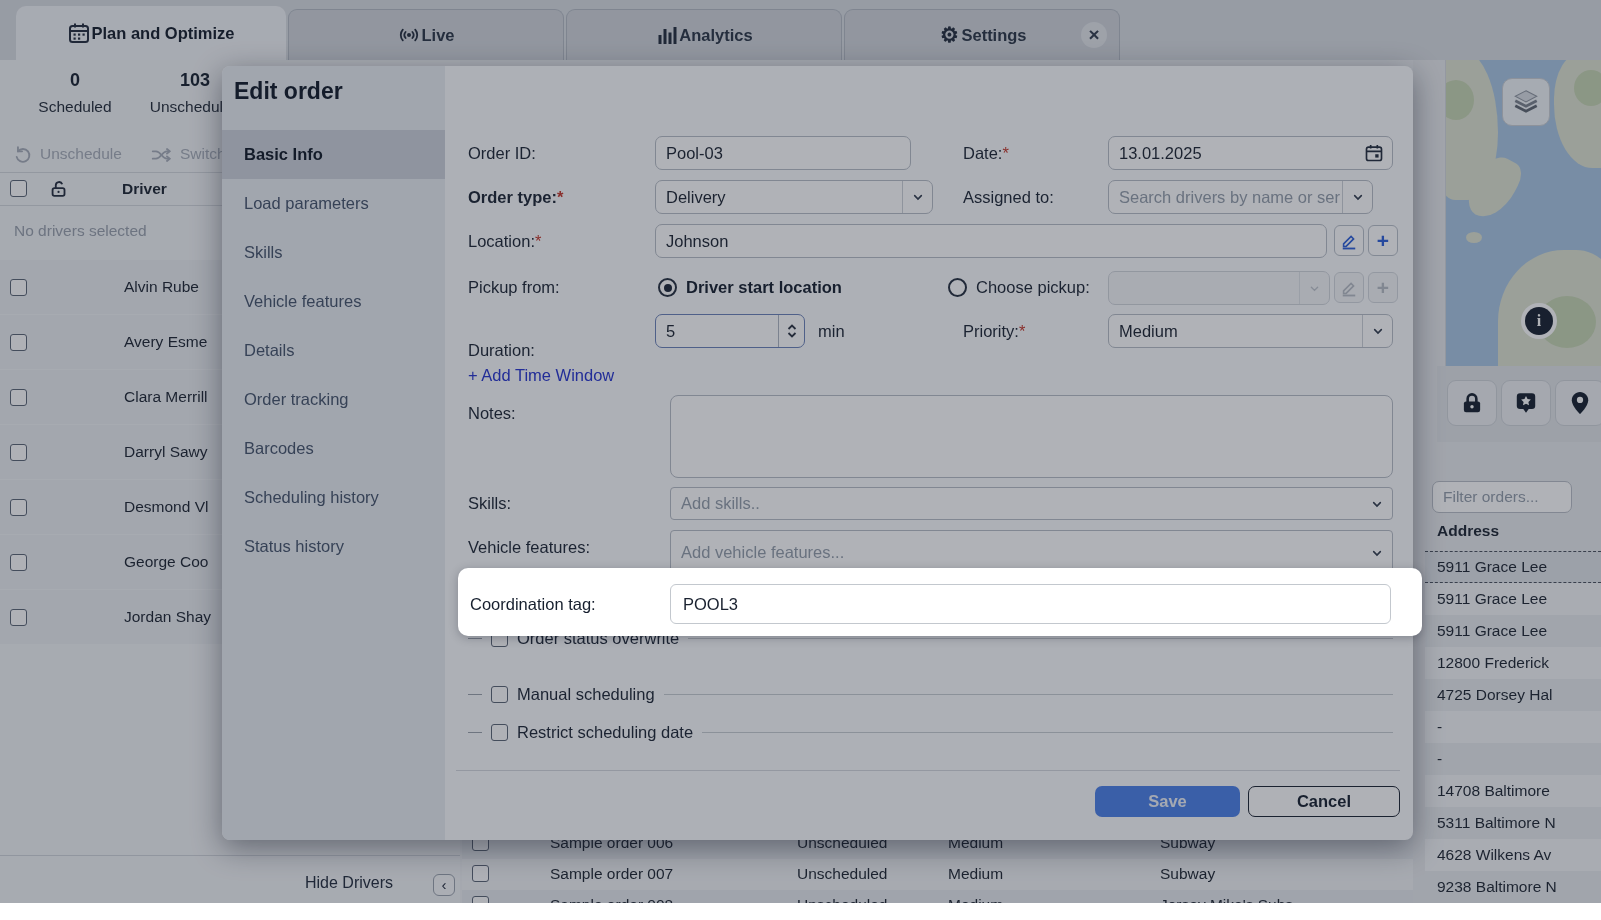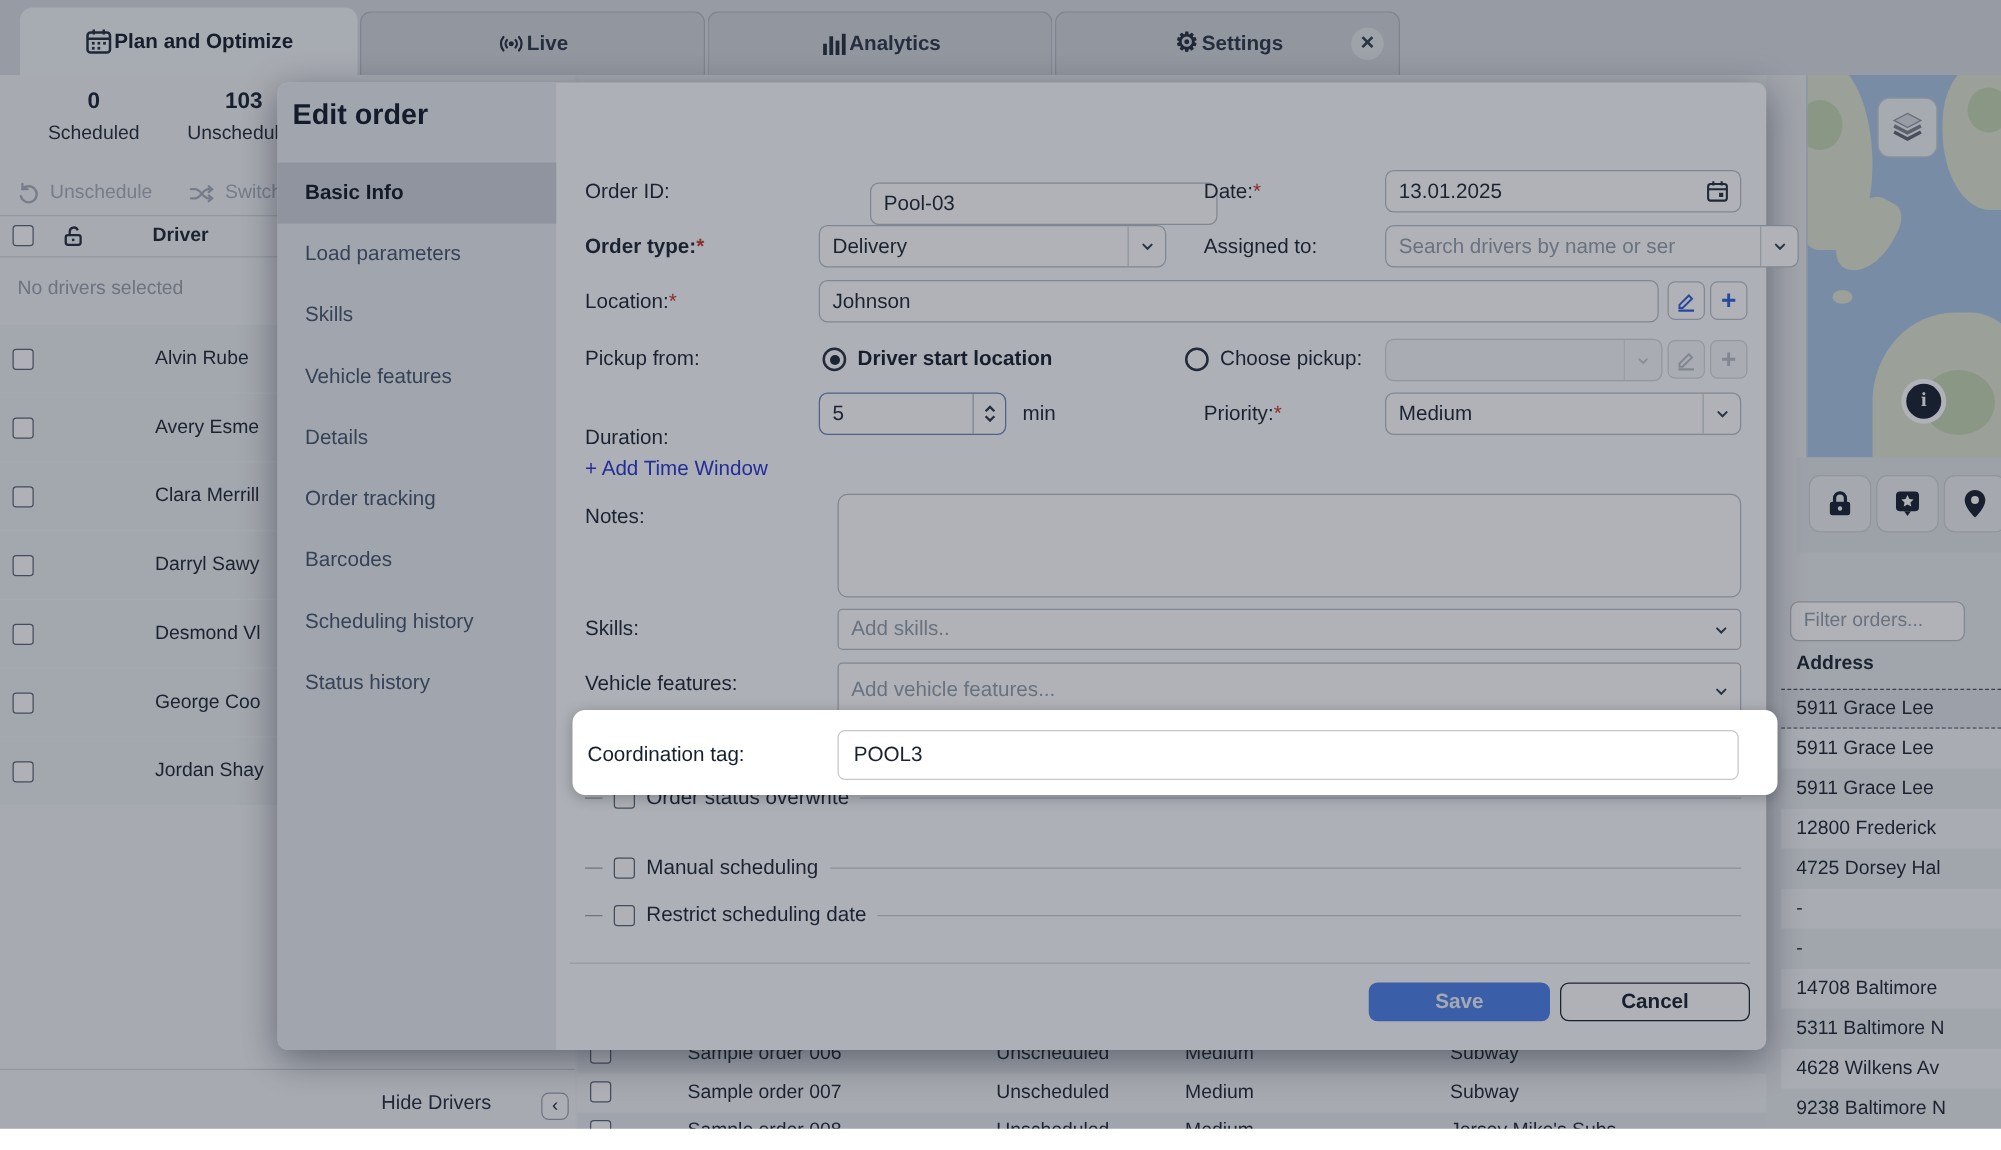--- a/index.html
+++ b/index.html
@@ -350,21 +350,21 @@
         <div class="mnav-item">Vehicle features</div>
         <div class="mnav-item">Details</div>
         <div class="mnav-item">Order tracking</div>
         <div class="mnav-item">Barcodes</div>
         <div class="mnav-item">Scheduling history</div>
         <div class="mnav-item">Status history</div>
       </div>
     </div>
 
     <span class="lbl" style="left:246px;top:78px;">Order ID:</span>
-    <div class="ctl" style="left:433px;top:80px;width:278px;margin-left:41px;">
+    <div class="ctl" style="left:433px;top:70px;width:256px;">
         <span>Pool-03</span>
       </div>
     <span class="lbl" style="left:741px;top:78px;"><span>Date:</span><span class="req">*</span></span>
     <div class="ctl" style="left:886px;top:70px;width:285px;">
       <span>13.01.2025</span>
       <span style="position:absolute;right:8px;top:6px;color:#222c3c;">
         <svg viewBox="0 0 24 24" width="20" height="20">
             <rect x="3" y="5" width="18" height="16" rx="2.5" fill="none" stroke="currentColor" stroke-width="2"></rect>
             <line x1="3" y1="10" x2="21" y2="10" stroke="currentColor" stroke-width="2"></line>
             <line x1="8" y1="2.5" x2="8" y2="6.5" stroke="currentColor" stroke-width="2"></line>
@@ -377,21 +377,21 @@
     <span class="lbl" style="left:246px;top:122px;font-weight:bold;"><span>Order type:</span><span class="req">*</span></span>
     <div class="ctl" style="left:433px;top:114px;width:278px;">
       <span>Delivery</span>
       <span class="chevbox">
           <svg viewBox="0 0 24 24" width="16" height="16" fill="none" stroke="currentColor" stroke-width="2.4" stroke-linecap="round">
             <path d="M7 10l5 5 5-5"></path>
           </svg>
         </span>
     </div>
     <span class="lbl" style="left:741px;top:122px;">Assigned to:</span>
-    <div class="ctl" style="left:886px;top:114px;width:331px;padding-right:48px;">
+    <div class="ctl" style="left:886px;top:114px;width:265px;padding-right:48px;">
       <span class="ph">Search drivers by name or ser</span>
       <span class="chevbox">
           <svg viewBox="0 0 24 24" width="16" height="16" fill="none" stroke="currentColor" stroke-width="2.4" stroke-linecap="round">
             <path d="M7 10l5 5 5-5"></path>
           </svg>
         </span>
     </div>
 
     <span class="lbl" style="left:246px;top:166px;"><span>Location:</span><span class="req">*</span></span>
     <div class="ctl" style="left:433px;top:158px;width:672px;">

